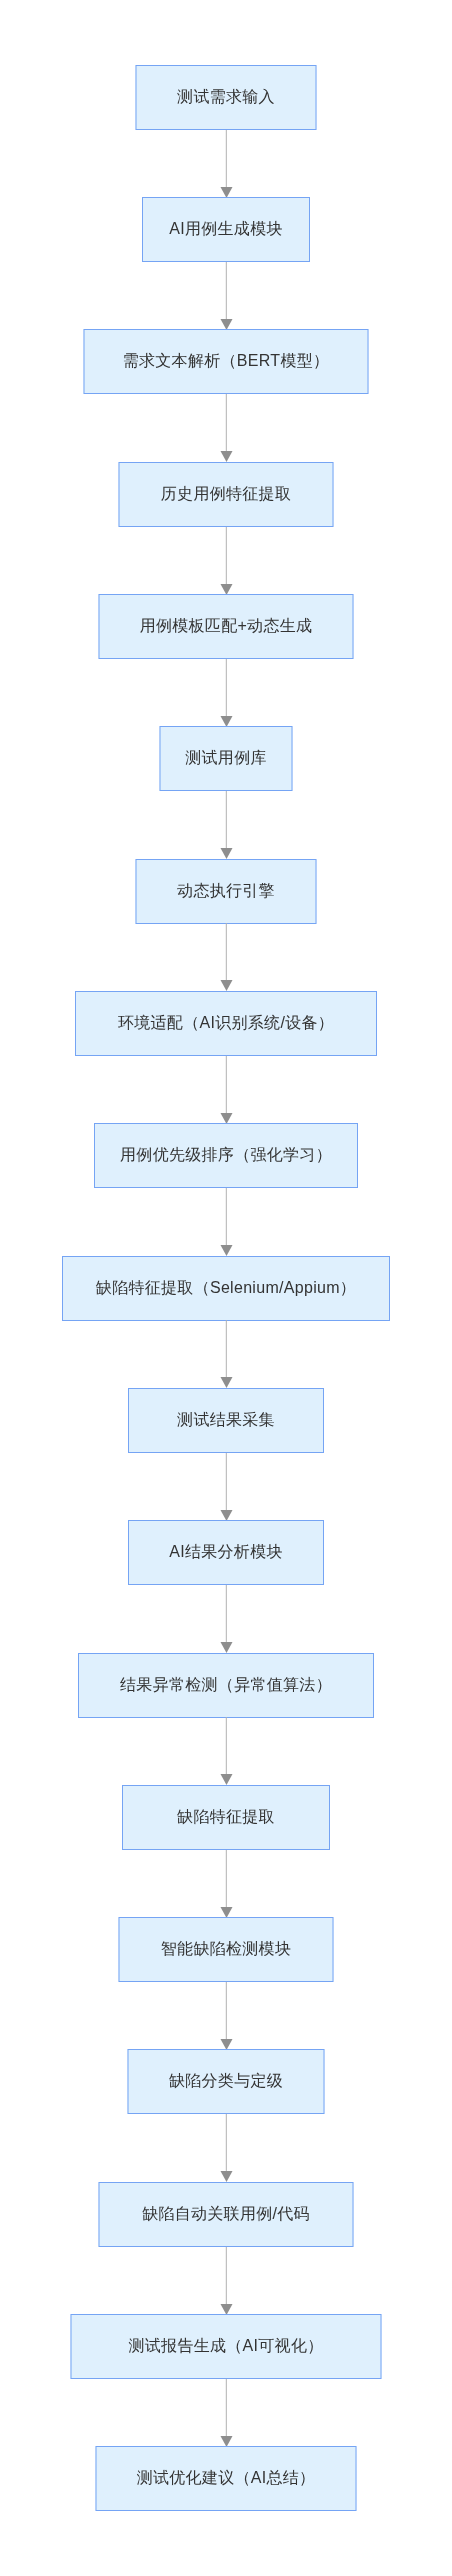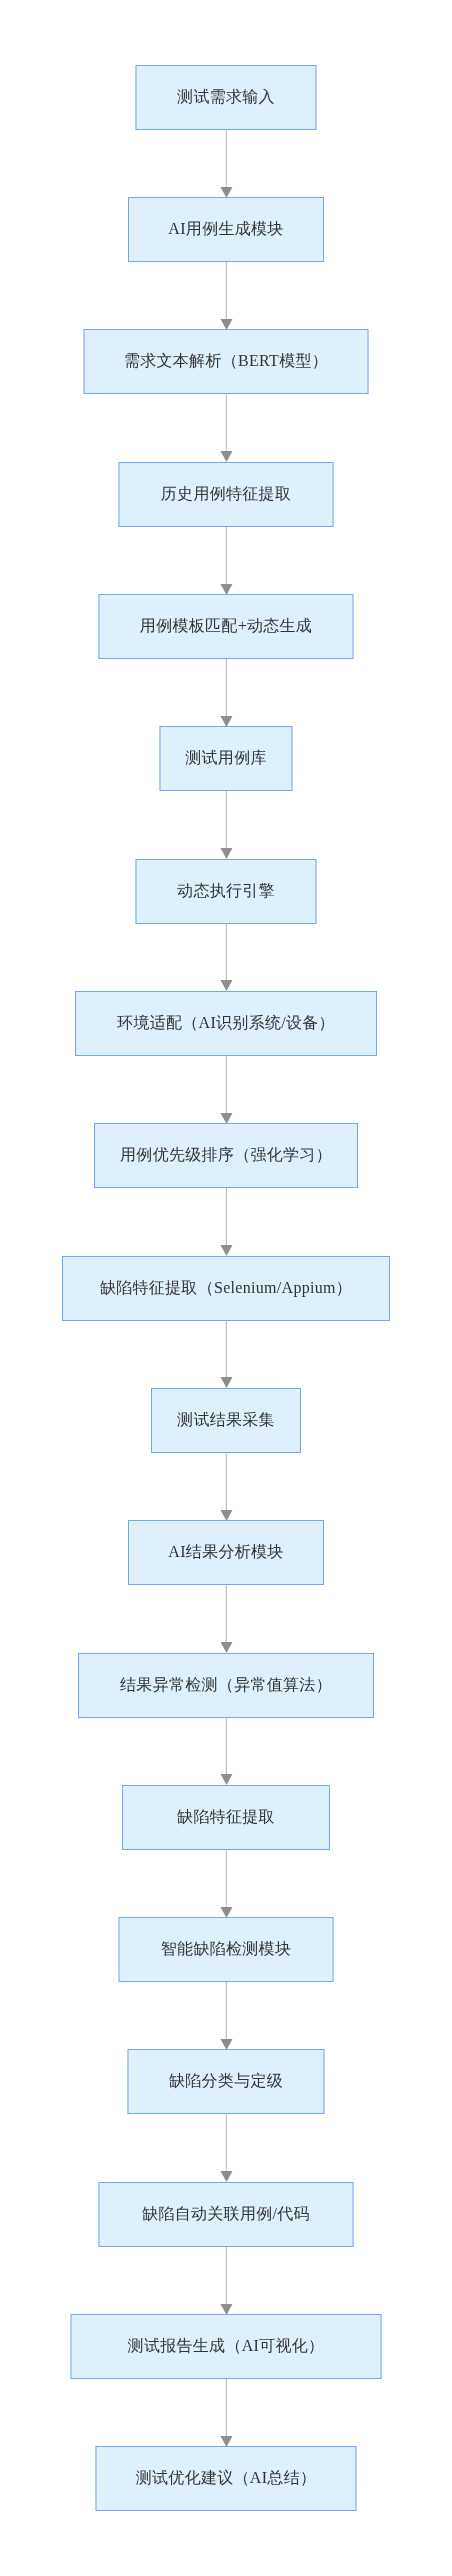--- a/index.html
+++ b/index.html
@@ -2,21 +2,21 @@
 <html style="font-size:10.8px"><head>
 <meta charset="utf-8">
 <style>
   html, body { margin: 0; padding: 0; background: #ffffff; }
   .canvas {
     position: relative;
     width: 453px;
     height: 2576px;
     background: #ffffff;
     overflow: hidden;
-    font-family: Liberation Serif, serif;
+    font-family: Liberation Sans, sans-serif;
   }
   .node {
     position: absolute;
     left: 226px;
     transform: translateX(-50%);
     height: 65px;
     box-sizing: border-box;
     background: #dff0fd;
     border: 1.4px solid #75a4f4;
     display: flex;
@@ -59,21 +59,21 @@
 <body>
 
 <div class="canvas">
 
   <div class="node" style="top:65px;width:181px">测试需求输入</div>
   <div class="arrow" style="top:130px">
       <div class="arrow-line"></div>
       <div class="arrow-head"></div>
     </div>
 
-  <div class="node" style="top:197px;width:196px">AI用例生成模块</div>
+  <div class="node" style="top:197px;width:168px">AI用例生成模块</div>
   <div class="arrow" style="top:262px">
       <div class="arrow-line"></div>
       <div class="arrow-head"></div>
     </div>
 
   <div class="node" style="top:329px;width:285px">需求文本解析（BERT模型）</div>
   <div class="arrow" style="top:394px">
       <div class="arrow-line"></div>
       <div class="arrow-head"></div>
     </div>
@@ -113,21 +113,21 @@
       <div class="arrow-line"></div>
       <div class="arrow-head"></div>
     </div>
 
   <div class="node" style="top:1256px;width:328px">缺陷特征提取（Selenium/Appium）</div>
   <div class="arrow" style="top:1320px">
       <div class="arrow-line"></div>
       <div class="arrow-head"></div>
     </div>
 
-  <div class="node" style="top:1388px;width:150px">测试结果采集</div>
+  <div class="node" style="top:1388px;width:196px">测试结果采集</div>
   <div class="arrow" style="top:1453px">
       <div class="arrow-line"></div>
       <div class="arrow-head"></div>
     </div>
 
   <div class="node" style="top:1520px;width:196px">AI结果分析模块</div>
   <div class="arrow" style="top:1585px">
       <div class="arrow-line"></div>
       <div class="arrow-head"></div>
     </div>

